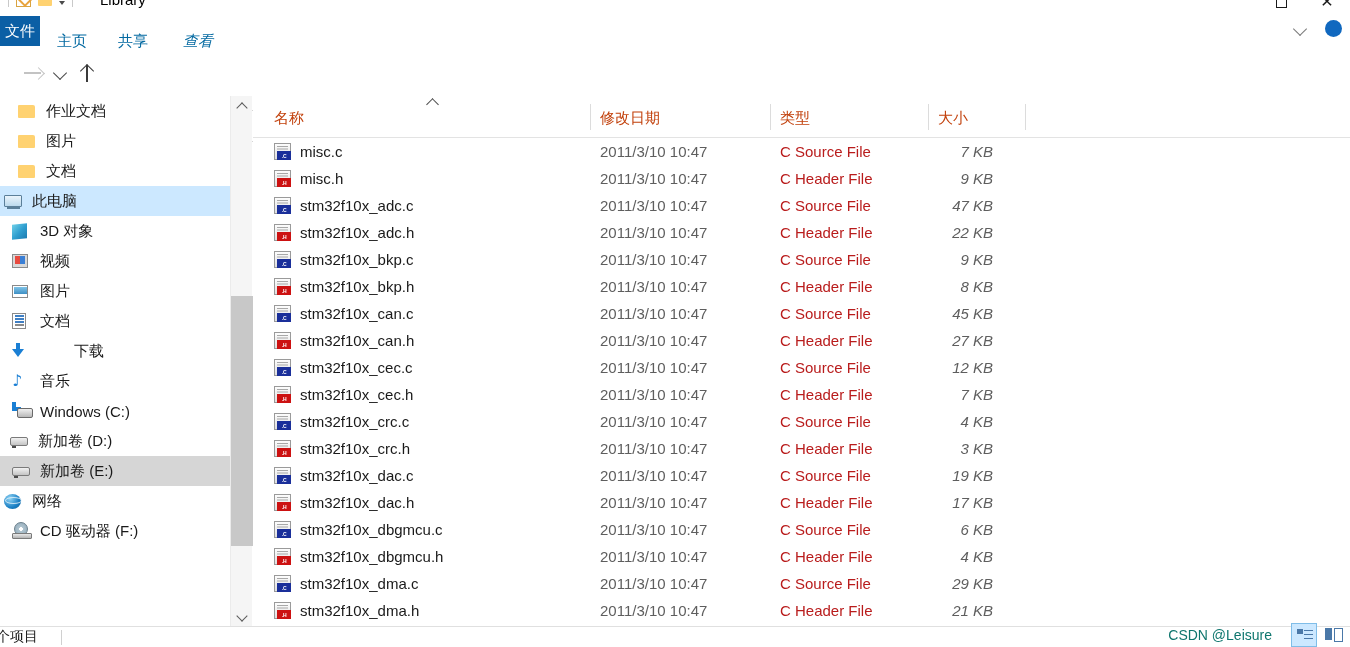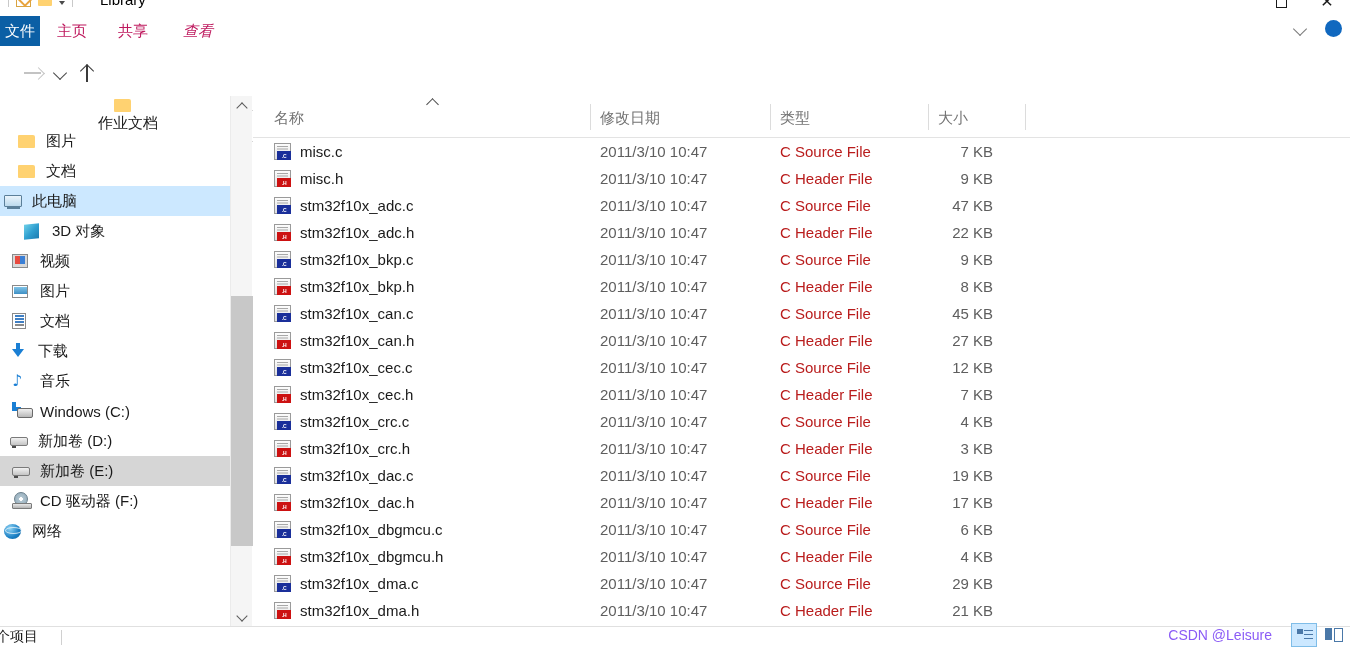--- a/index.html
+++ b/index.html
@@ -50,23 +50,23 @@
     background: #ffffff;
   }
   .tab-file {
     position: absolute; left: -18px; top: 0;
     width: 58px; height: 30px; background: #0b5fa5;
     color: #ffffff; font-size: 15px;
     display: flex; align-items: center; justify-content: flex-end;
     padding-right: 5px;
   }
   .tab {
-    position: absolute; top: 0; height: 30px;
-    font-size: 15px; color: #be185d;
-    display: flex; align-items: center;
+    position: absolute; top: 16px; height: 30px;
+    font-size: 15px; color: #0369a1;
+    display: flex; 
   }
   .tab-home { left: 57px; }
   .tab-share { left: 118px; }
   .tab-view { left: 183px; font-style: italic; }
   .ribbon-chevron {
     position: absolute; right: 42px; top: 6px;
     width: 14px; height: 14px;
   }
   .ribbon-chevron::after {
     content: ""; position: absolute; left: 1px; top: 2px;
@@ -333,21 +333,21 @@
   .filepane {
     position: absolute; left: 253px; top: 96px;
     width: 1097px; height: 531px; background: #ffffff;
   }
   .colheader {
     position: relative; height: 42px; width: 1097px;
     border-bottom: 1px solid #e3e3e3;
   }
   .ch {
     position: absolute; bottom: 9px;
-    font-size: 15px; color: #737373;
+    font-size: 15px; color: #c2410c;
   }
   .ch-sep {
     position: absolute; top: 8px; width: 1px; height: 26px; background: #dcdcdc;
   }
   .sort-caret {
     position: absolute; left: 175px; top: 4px;
     width: 9px; height: 9px;
     border-left: 1.5px solid #4a4a4a; border-top: 1.5px solid #4a4a4a;
     transform: rotate(45deg);
   }
@@ -385,40 +385,40 @@
     position: absolute; left: 347px;
     font-size: 15px; color: #5e5e5e;
   }
   .cell-type {
     position: absolute; left: 527px;
     font-size: 15px; color: #b91c1c;
   }
   .cell-size {
     position: absolute; left: 640px; width: 100px;
     text-align: right;
-    font-size: 15px; color: #5e5e5e;
+    font-size: 15px; color: #5e5e5e; font-style: italic;
   }
 
   
   .statusbar {
     position: absolute; left: 0; bottom: 0;
     width: 1350px; height: 21px;
     background: #ffffff; border-top: 1px solid #e0e0e0;
   }
   .status-text {
     position: absolute; left: -4px; top: 1px;
     font-size: 14px; color: #1a1a1a;
   }
   .status-sep {
     position: absolute; left: 61px; top: 3px;
     width: 1px; height: 15px; background: #d0d0d0;
   }
   .watermark {
     position: absolute; right: 78px; top: 0px;
-    font-size: 14px; color: #8b5cf6;
+    font-size: 14px; color: #0f766e;
   }
   .viewbtns { position: absolute; right: 4px; top: -4px; display: flex; gap: 3px; }
   .viewbtn {
     width: 26px; height: 24px; position: relative;
   }
   .viewbtn.active { background: #cce8ff; border: 1px solid #7fbde8; }
   .vb-detail::before {
     content: ""; position: absolute; left: 5px; top: 5px;
     width: 4px; height: 3px; border: 1px solid #4a78a8;
     box-shadow: 0 5px 0 #4a78a8 inset;
@@ -503,21 +503,21 @@
     <span class="refresh-g">↻</span>
   </div>
 
   <div class="searchbox">
     <span class="search-ico"></span>
     <span class="search-ph">在 Library 中搜索</span>
   </div>
 </div>
 
 <div class="sidebar" id="sidebar">
-    <div class="nav-item" style="padding-left: 18px; flex-direction: column;">
+    <div class="nav-item" style="padding-left: 18px;">
       <span class="nav-ico">
         <span class="gi-folder" style="display: block;"></span>
       </span>
       <span class="nav-label">作业文档</span>
     </div>
     <div class="nav-item" style="padding-left: 18px;">
       <span class="nav-ico">
         <span class="gi-folder" style="display: block;"></span>
       </span>
       <span class="nav-label">图片</span>
@@ -527,21 +527,21 @@
         <span class="gi-folder" style="display: block;"></span>
       </span>
       <span class="nav-label">文档</span>
     </div>
     <div class="nav-item sel-blue" style="padding-left: 4px;">
       <span class="nav-ico">
         <span class="gi-pc" style="display: block;"></span>
       </span>
       <span class="nav-label">此电脑</span>
     </div>
-    <div class="nav-item" style="padding-left: 24px;">
+    <div class="nav-item" style="padding-left: 12px;">
       <span class="nav-ico">
         <span class="gi-3d" style="display: block;"></span>
       </span>
       <span class="nav-label">3D 对象</span>
     </div>
     <div class="nav-item" style="padding-left: 12px;">
       <span class="nav-ico">
         <span class="gi-video" style="display: block;"></span>
       </span>
       <span class="nav-label">视频</span>
@@ -551,61 +551,61 @@
         <span class="gi-pic" style="display: block;"></span>
       </span>
       <span class="nav-label">图片</span>
     </div>
     <div class="nav-item" style="padding-left: 12px;">
       <span class="nav-ico">
         <span class="gi-doc" style="display: block;"></span>
       </span>
       <span class="nav-label">文档</span>
     </div>
+    <div class="nav-item" style=" gap: 36px;">
+      <span class="nav-ico">
+        <span class="gi-down" style="display: block;"></span>
+      </span>
+      <span class="nav-label">下载</span>
+    </div>
+    <div class="nav-item" style="padding-left: 12px;">
+      <span class="nav-ico">
+        <span class="gi-music" style="display: block;">♪</span>
+      </span>
+      <span class="nav-label">音乐</span>
+    </div>
+    <div class="nav-item" style="padding-left: 12px;">
+      <span class="nav-ico">
+        <span class="gi-win" style="display: block;"></span>
+      </span>
+      <span class="nav-label">Windows  (C:)</span>
+    </div>
     <div class="nav-item" style="">
       <span class="nav-ico">
-        <span class="gi-down" style="display: block;"></span>
-      </span>
-      <span class="nav-label">下载</span>
+        <span class="gi-drive" style="display: block;"></span>
+      </span>
+      <span class="nav-label">新加卷 (D:)</span>
+    </div>
+    <div class="nav-item sel-gray" style="padding-left: 12px;">
+      <span class="nav-ico">
+        <span class="gi-drive" style="display: block;"></span>
+      </span>
+      <span class="nav-label">新加卷 (E:)</span>
+    </div>
+    <div class="nav-item" style="padding-left: 4px;">
+      <span class="nav-ico">
+        <span class="gi-net" style="display: block;"></span>
+      </span>
+      <span class="nav-label">网络</span>
     </div>
     <div class="nav-item" style="padding-left: 12px;">
       <span class="nav-ico">
-        <span class="gi-music" style="display: block;">♪</span>
-      </span>
-      <span class="nav-label">音乐</span>
-    </div>
-    <div class="nav-item" style="padding-left: 12px;">
-      <span class="nav-ico">
-        <span class="gi-win" style="display: block;"></span>
-      </span>
-      <span class="nav-label">Windows  (C:)</span>
-    </div>
-    <div class="nav-item" style="">
-      <span class="nav-ico">
-        <span class="gi-drive" style="display: block;"></span>
-      </span>
-      <span class="nav-label">新加卷 (D:)</span>
-    </div>
-    <div class="nav-item sel-gray" style="padding-left: 12px;">
-      <span class="nav-ico">
-        <span class="gi-drive" style="display: block;"></span>
-      </span>
-      <span class="nav-label">新加卷 (E:)</span>
-    </div>
-    <div class="nav-item" style="padding-left: 12px;">
-      <span class="nav-ico">
         <span class="gi-cd" style="display: block;"></span>
       </span>
       <span class="nav-label">CD 驱动器 (F:)</span>
-    </div>
-    <div class="nav-item" style="padding-left: 4px;">
-      <span class="nav-ico">
-        <span class="gi-net" style="display: block;"></span>
-      </span>
-      <span class="nav-label">网络</span>
     </div>
   </div>
 
 <div class="sb-scroll">
   <div class="sb-arrow up">
       <span class="sb-chev up"></span>
     </div>
   <div class="sb-thumb"></div>
   <div class="sb-arrow down">
       <span class="sb-chev down"></span>

